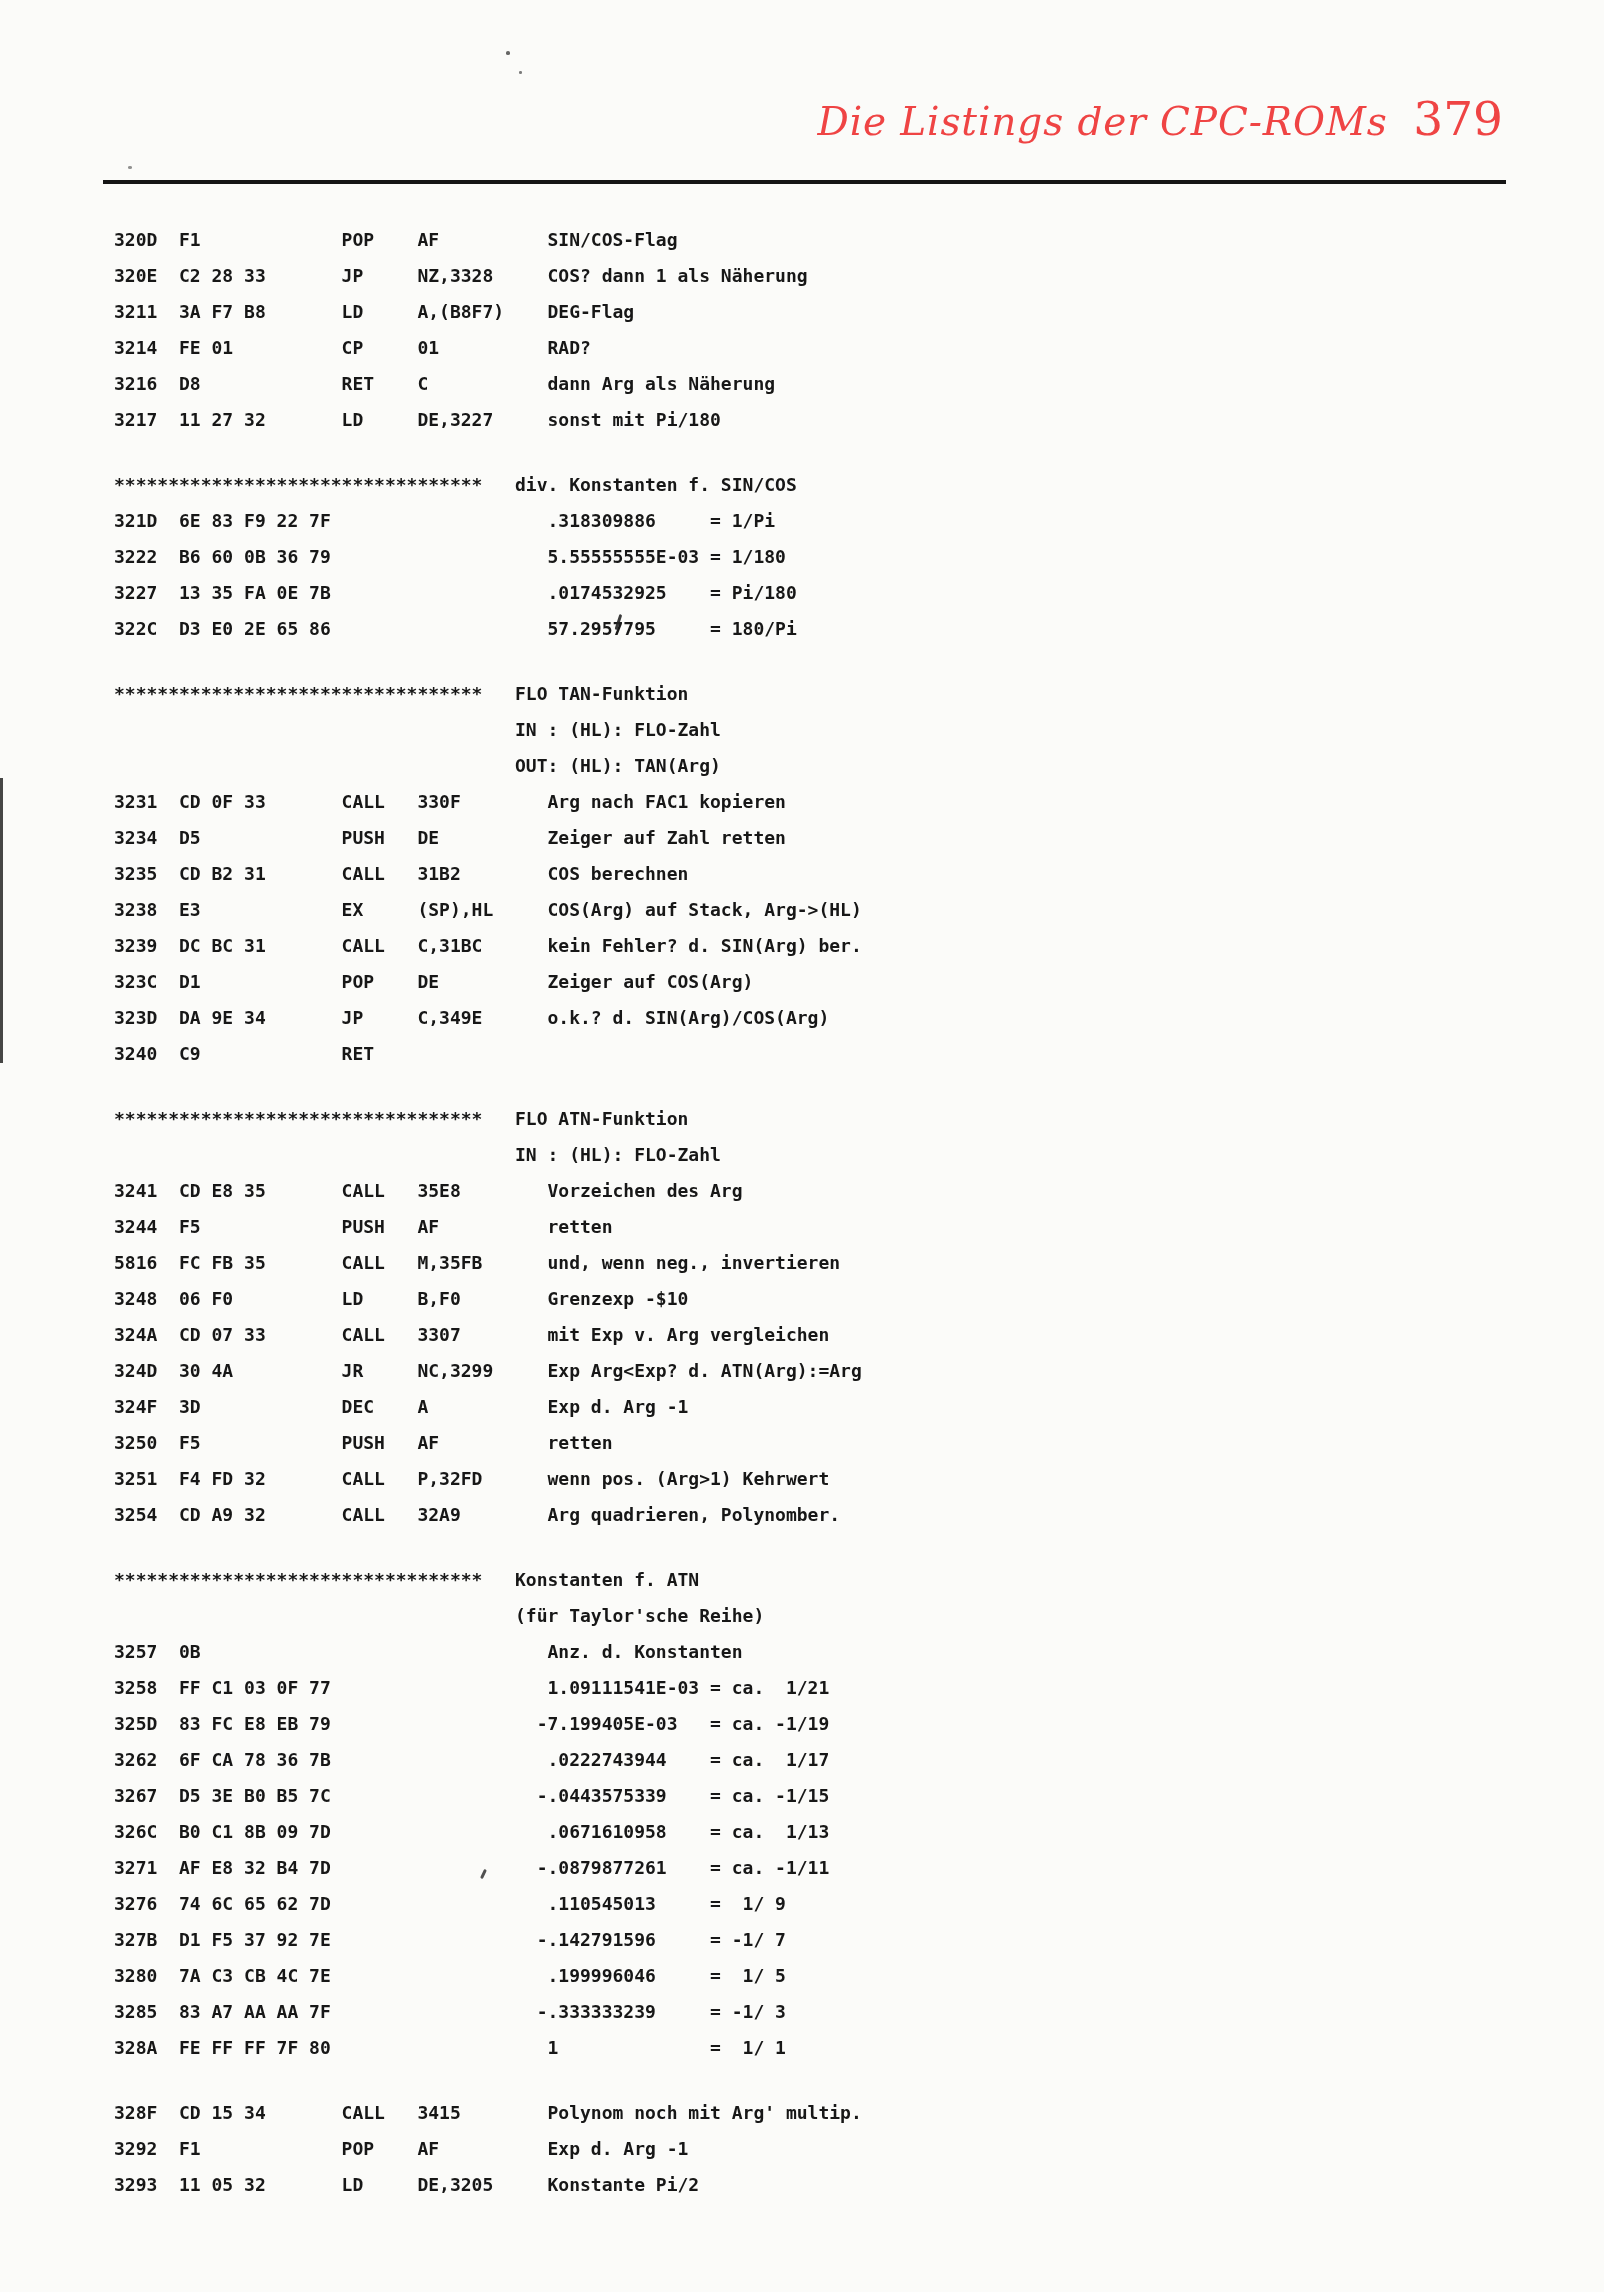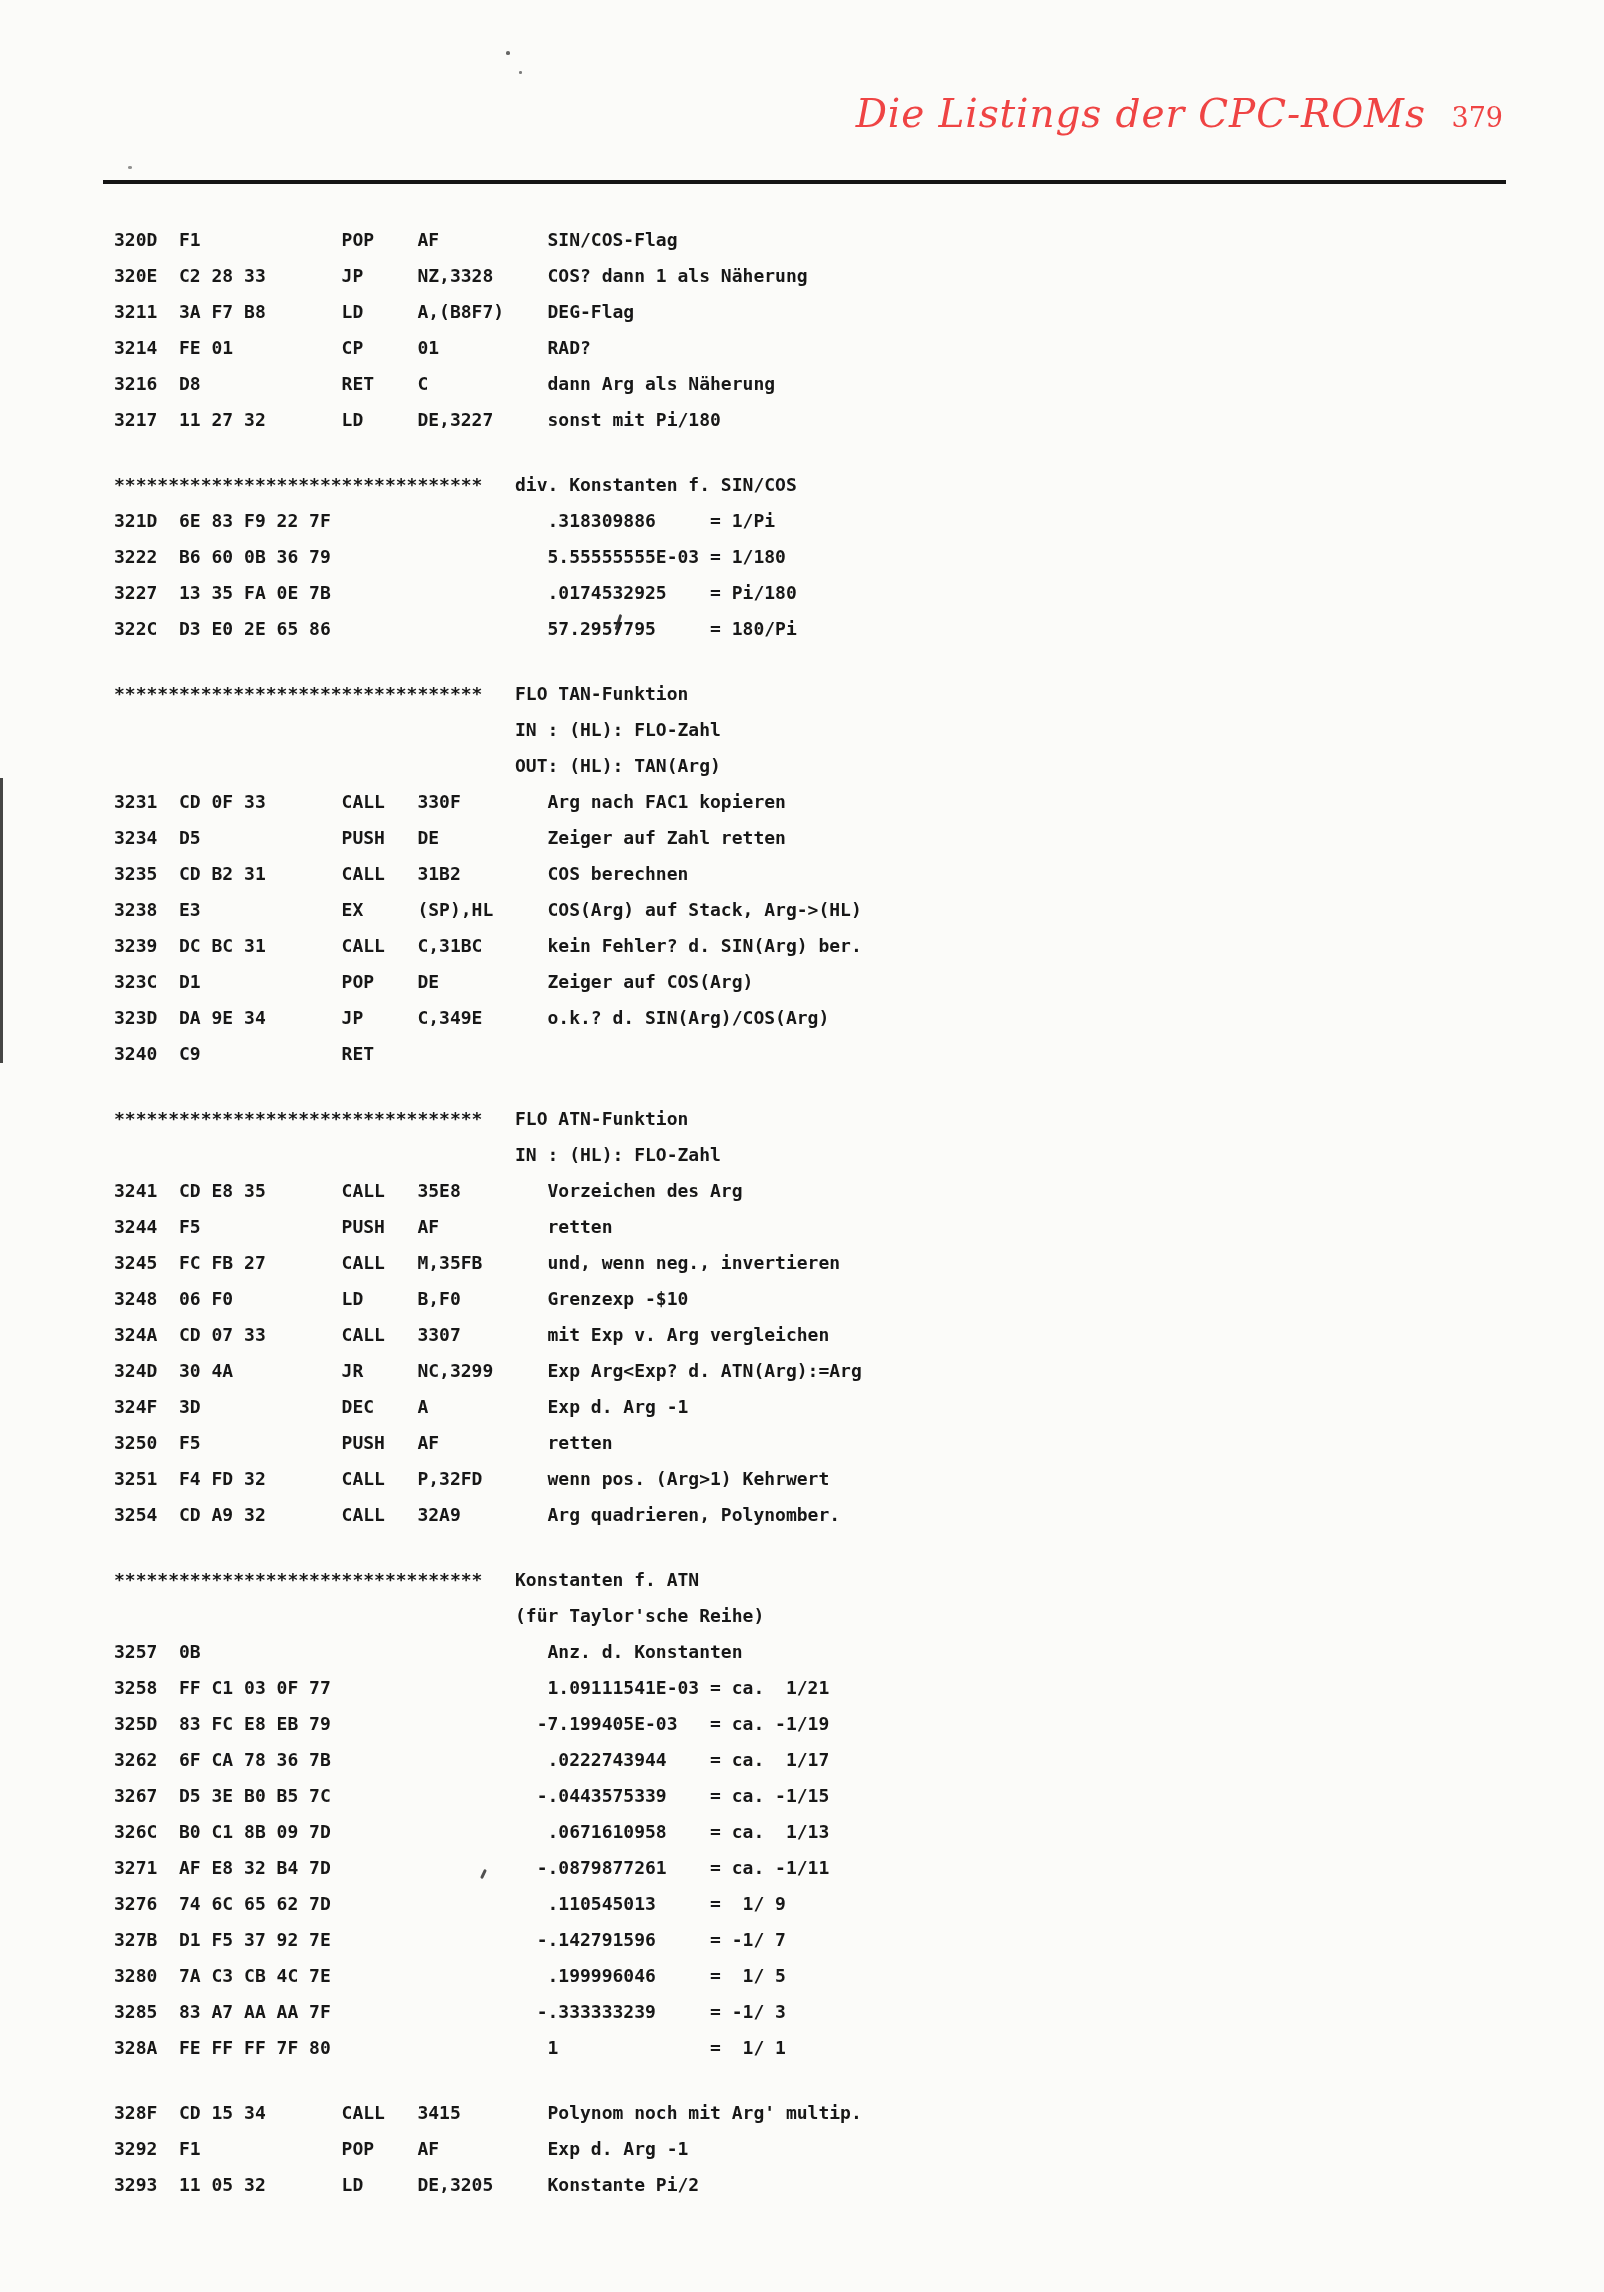--- a/index.html
+++ b/index.html
@@ -23,21 +23,21 @@
     font-family: "DejaVu Serif", serif;
     color: #ef4444;
   }
   .running-title {
     font-style: italic;
     font-size: 39px;
     letter-spacing: 0.9px;
   }
   .page-number {
     font-style: normal;
-    font-size: 27px;
+    font-size: 47px;
   }
   .header-rule {
     position: absolute;
     left: 103px;
     top: 180px;
     width: 1403px;
     height: 3.7px;
     background: #151515;
   }
   .rom-listing {
@@ -113,21 +113,21 @@
       <div class="line">3239  DC BC 31       CALL   C,31BC      kein Fehler? d. SIN(Arg) ber.</div>
       <div class="line">323C  D1             POP    DE          Zeiger auf COS(Arg)</div>
       <div class="line">323D  DA 9E 34       JP     C,349E      o.k.? d. SIN(Arg)/COS(Arg)</div>
       <div class="line">3240  C9             RET</div>
     </div>
     <div class="block">
       <div class="line">**********************************   FLO ATN-Funktion</div>
       <div class="line">                                     IN : (HL): FLO-Zahl</div>
       <div class="line">3241  CD E8 35       CALL   35E8        Vorzeichen des Arg</div>
       <div class="line">3244  F5             PUSH   AF          retten</div>
-      <div class="line">3245  FC FB 27       CALL   M,35FB      und, wenn neg., invertieren</div>
+      <div class="line">5816  FC FB 35       CALL   M,35FB      und, wenn neg., invertieren</div>
       <div class="line">3248  06 F0          LD     B,F0        Grenzexp -$10</div>
       <div class="line">324A  CD 07 33       CALL   3307        mit Exp v. Arg vergleichen</div>
       <div class="line">324D  30 4A          JR     NC,3299     Exp Arg&lt;Exp? d. ATN(Arg):=Arg</div>
       <div class="line">324F  3D             DEC    A           Exp d. Arg -1</div>
       <div class="line">3250  F5             PUSH   AF          retten</div>
       <div class="line">3251  F4 FD 32       CALL   P,32FD      wenn pos. (Arg&gt;1) Kehrwert</div>
       <div class="line">3254  CD A9 32       CALL   32A9        Arg quadrieren, Polynomber.</div>
     </div>
     <div class="block">
       <div class="line">**********************************   Konstanten f. ATN</div>

